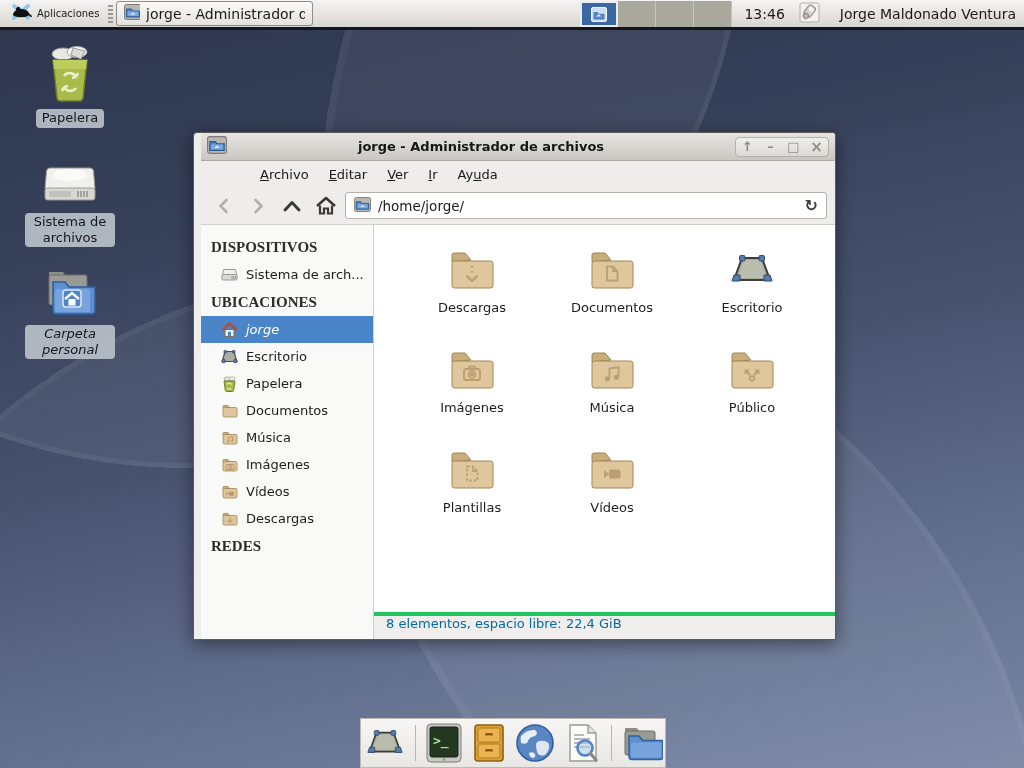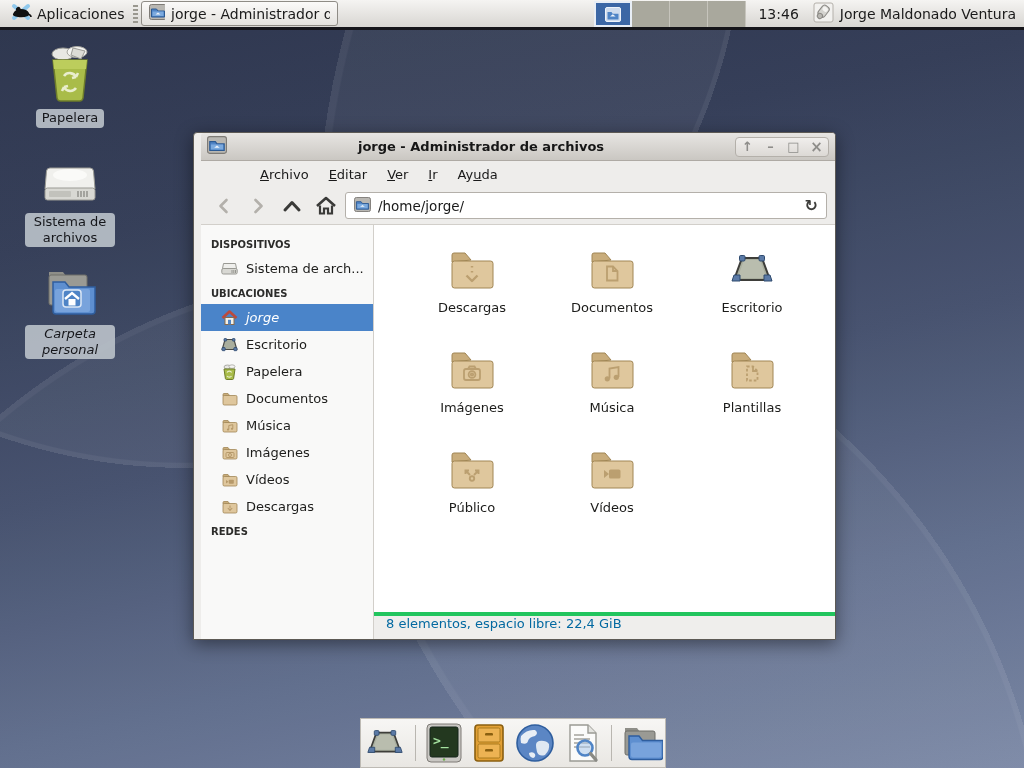--- a/index.html
+++ b/index.html
@@ -31,21 +31,21 @@
     background:linear-gradient(#fbfaf9,#e4e2de);
     border:1px solid #8f8c86; border-radius:3px;
   }
   .task-button span { white-space:nowrap; overflow:hidden; }
   .panel-spacer { flex:1; }
   .pager { display:flex; height:26px; }
   .pager-cell { width:38px; height:26px; background:#a9a89d; border-right:1px solid #c6c4bc; position:relative; }
   .pager-cell.active { background:#3c67a5; border:2px solid #e8eef6; }
   .pager-mini { position:absolute; left:9px; top:4px; }
   .clock { margin:0 10px 0 12px; font-size:14px; }
-  .user-button { display:flex; align-items:center; gap:6px; padding:0 4px; height:26px; }
+  .user-button { display:flex; align-items:center; gap:20px; padding:0 4px; height:26px; }
   .user-name { font-size:14px; white-space:nowrap; }
 
   
   .desk-icon { position:absolute; width:96px; display:flex; flex-direction:column; align-items:center; gap:4px; }
   .desk-label {
     background:rgba(185,192,200,0.92); color:#15161a; border-radius:4px;
     padding:1px 6px 2px; text-align:center; line-height:1.2; max-width:90px;
   }
 
   
@@ -73,21 +73,21 @@
   .pathbar {
     flex:1; height:27px; background:#ffffff;
     border:1px solid #b4b0aa; border-radius:3px;
     display:flex; align-items:center; padding:0 8px; gap:7px;
   }
   .pathbar .path-text { flex:1; font-size:13.5px; }
   .refresh-glyph { color:#3c3c3a; font-size:16px; font-weight:bold; }
 
   .win-body { flex:1; display:flex; min-height:0; }
   .sidebar { width:173px; background:#f9f9f8; border-right:1px solid #d2cfca; padding-top:8px; overflow:hidden; }
-  .side-header { font-weight:bold; font-size:10px; color:#2c2c2a; padding:6px 10px 5px; }
+  .side-header { font-weight:bold; font-size:15px; color:#2c2c2a; padding:6px 10px 5px;font-family:Liberation Serif, serif; }
   .side-row { display:flex; align-items:center; gap:8px; height:27px; padding-left:20px; color:#1d1d1b; }
   .side-row.selected { background:#4a84c9; color:#ffffff;font-style:italic; }
   .side-row .si { width:17px; display:flex; justify-content:center; }
 
   .main-pane { flex:1; display:flex; flex-direction:column; min-width:0; }
   .file-view { flex:1; background:#ffffff; padding:18px 0 0 28px; }
   .file-grid { display:grid; grid-template-columns:repeat(3,140px); grid-auto-rows:100px; }
   .file-item { display:flex; flex-direction:column; align-items:center; gap:6px; padding-top:6px; }
   .file-label { color:#1c1c1a; }
   .statusbar { height:27px; background:#efeeec; border-top:4px solid #22c55e; display:flex; padding:0 12px; color:#0369a1; flex:0 0 auto; }
@@ -112,21 +112,21 @@
         <svg width="22" height="20" viewBox="0 0 22 20">
           <g stroke="#8fc8ec" stroke-width="4" stroke-linecap="round">
             <line x1="4" y1="4" x2="18" y2="16"></line>
               <line x1="18" y1="4" x2="4" y2="16"></line>
           </g>
           <path d="M3 12 q2-5 8-5 q6 0 8 4 q1 2-1 3 q-5 2-10 1 q-6-1-5-3 z" fill="#111"></path>
           <path d="M6 8 a2.4 2.4 0 1 1 4 1" fill="#111"></path>
           <path d="M18 12 q3 1 3 3" stroke="#111" stroke-width="1.6" fill="none"></path>
         </svg>
       </span>
-      <span style="font-size:14px">Aplicaciones</span>
+      <span style="font-size:10px">Aplicaciones</span>
     </div>
     <div class="panel-grip"></div>
     <div class="task-button">
       <span>
         <svg width="18" height="16" viewBox="0 0 18 16">
           <rect x="0.5" y="0.5" width="17" height="15" rx="2" fill="#b9b7b2" stroke="#7e7b76"></rect>
           <path d="M2.5 5 h5 l1.5 2 h6.5 v6 h-13 z" fill="#4f84c6" stroke="#2c5a93"></path>
           <rect x="3.5" y="7.5" width="11" height="4.5" fill="#7caade"></rect>
           <path d="M6.5 10.5 l2.5-2 2.5 2 z" fill="#eef3fa"></path>
         </svg>
@@ -464,42 +464,42 @@
                 </svg>
               </span>
               <span class="file-label">Música</span>
             </div>
 
             <div class="file-item">
               <span>
                 <svg width="48" height="42" viewBox="0 0 48 42">
                   <path d="M4 13 V6 q0-2 2-2 h11 l6 7 z" fill="#c9ad7c" stroke="#a18655"></path>
                   <rect x="4" y="12" width="41" height="27" rx="2.5" fill="#dfc79d" stroke="#a18655"></rect>
-                  <g stroke="#bb9f70" stroke-width="1.8" fill="none" stroke-dasharray="2.6 2">
-                    <path d="M19 17.5 h6 l4.5 4.5 v9.5 h-10.5 z"></path>
-                  </g>
-                  <path d="M25 17.5 v4.5 h4.5" stroke="#bb9f70" stroke-width="1.8" fill="none"></path>
-                </svg>
-              </span>
-              <span class="file-label">Plantillas</span>
-            </div>
-
-            <div class="file-item">
-              <span>
-                <svg width="48" height="42" viewBox="0 0 48 42">
-                  <path d="M4 13 V6 q0-2 2-2 h11 l6 7 z" fill="#c9ad7c" stroke="#a18655"></path>
-                  <rect x="4" y="12" width="41" height="27" rx="2.5" fill="#dfc79d" stroke="#a18655"></rect>
                   <g stroke="#bb9f70" stroke-width="1.9" fill="none">
                     <path d="M22 26 l-4.5-4.5 M17.5 25 v-3.5 h3.5"></path>
                     <path d="M26 26 l4.5-4.5 M30.5 25 v-3.5 h-3.5"></path>
                   </g>
                   <circle cx="24" cy="29.5" r="2.2" fill="none" stroke="#bb9f70" stroke-width="1.9"></circle>
                 </svg>
               </span>
               <span class="file-label">Público</span>
+            </div>
+
+            <div class="file-item">
+              <span>
+                <svg width="48" height="42" viewBox="0 0 48 42">
+                  <path d="M4 13 V6 q0-2 2-2 h11 l6 7 z" fill="#c9ad7c" stroke="#a18655"></path>
+                  <rect x="4" y="12" width="41" height="27" rx="2.5" fill="#dfc79d" stroke="#a18655"></rect>
+                  <g stroke="#bb9f70" stroke-width="1.8" fill="none" stroke-dasharray="2.6 2">
+                    <path d="M19 17.5 h6 l4.5 4.5 v9.5 h-10.5 z"></path>
+                  </g>
+                  <path d="M25 17.5 v4.5 h4.5" stroke="#bb9f70" stroke-width="1.8" fill="none"></path>
+                </svg>
+              </span>
+              <span class="file-label">Plantillas</span>
             </div>
 
             <div class="file-item">
               <span>
                 <svg width="48" height="42" viewBox="0 0 48 42">
                   <path d="M4 13 V6 q0-2 2-2 h11 l6 7 z" fill="#c9ad7c" stroke="#a18655"></path>
                   <rect x="4" y="12" width="41" height="27" rx="2.5" fill="#dfc79d" stroke="#a18655"></rect>
                   <polygon points="16,21 21,25 16,29" fill="#bb9f70"></polygon>
                   <rect x="21" y="20.5" width="11.5" height="9" rx="1.6" fill="#bb9f70"></rect>
                 </svg>

